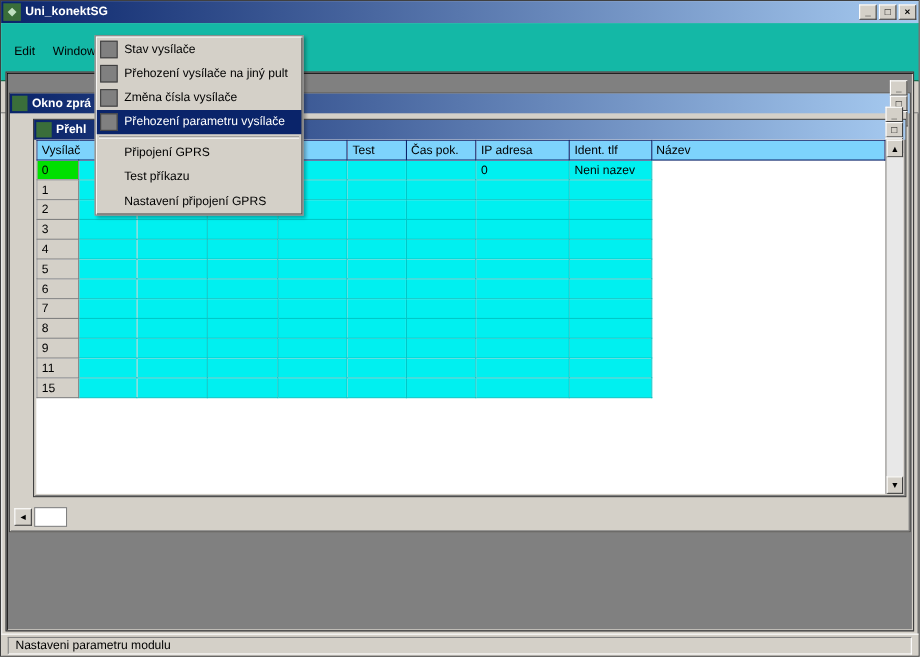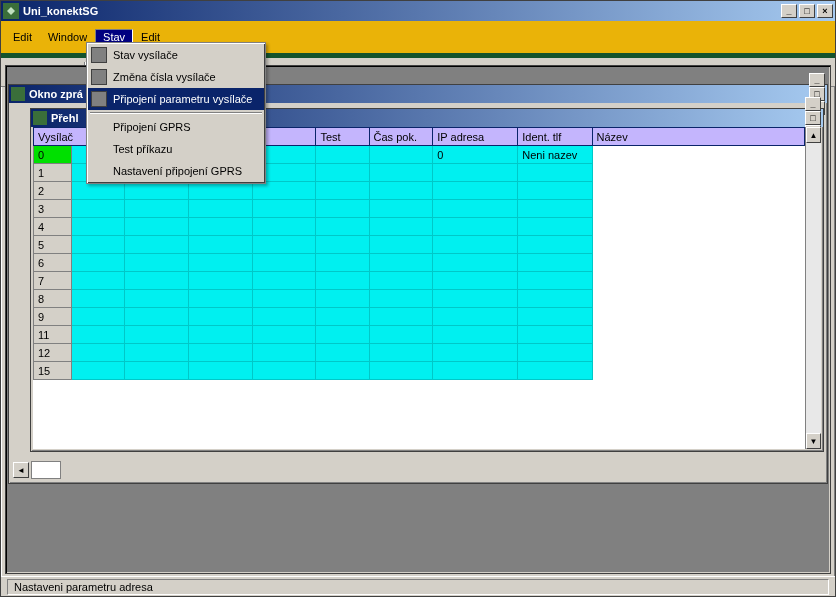--- a/index.html
+++ b/index.html
@@ -50,24 +50,24 @@
     border-right-color: #404040;
     border-bottom-color: #404040;
     display: flex; align-items: center; justify-content: center;
     font-family: Arial;
     font-size: 9px;
     font-weight: bold;
     color: #000;
     cursor: pointer;
   }
   .menubar {
-    background: #eab308;
-    display: flex;
-    padding: 8px 4px;
-    border-bottom: 5px solid #14532d;
+    background: #14b8a6;
+    display: flex;
+    padding: 18px 4px;
+    border-bottom: 1px solid #14532d;
   }
   .menubar .menu-item {
     padding: 2px 8px;
     cursor: pointer;
   }
   .menubar .menu-item.open {
     background: #000080;
     color: #fff;
     border: 1px solid #808080;
     border-right-color: #fff;
@@ -91,21 +91,21 @@
   }
   .tb-sep {
     width: 2px;
     border-left: 1px solid #808080;
     border-right: 1px solid #fff;
     margin: 1px 2px;
   }
   
   .dropdown {
     position: absolute;
-    top: 42px;
+    top: 32px;
     left: 86px;
     background: #d4d0c8;
     border: 1px solid #808080;
     box-shadow: 2px 2px 3px rgba(0,0,0,0.3), inset 1px 1px 0 #fff, inset -1px -1px 0 #404040;
     z-index: 100;
     padding: 1px;
   }
   .dd-item {
     display: flex;
     align-items: center;
@@ -176,21 +176,21 @@
     flex: 1;
     overflow: hidden;
     position: relative;
   }
   table.grid {
     border-collapse: collapse;
     width: 100%;
     table-layout: fixed;
   }
   table.grid th {
-    background: #c4b5fd;
+    background: #7dd3fc;
     color: #000;
     border: 1px solid #0a246a;
     padding: 2px 4px;
     text-align: left;
     font-weight: normal;
     height: 18px;
     overflow: hidden;
     white-space: nowrap;
   }
   table.grid td {
@@ -502,31 +502,20 @@
                   <td></td>
                   <td></td>
                   <td></td>
                   <td></td>
                   <td></td>
                   <td></td>
                   <td></td>
                   <td></td>
                 </tr>
                 <tr>
-                  <td class="rowhead">12</td>
-                  <td></td>
-                  <td></td>
-                  <td></td>
-                  <td></td>
-                  <td></td>
-                  <td></td>
-                  <td></td>
-                  <td></td>
-                </tr>
-                <tr>
                   <td class="rowhead">15</td>
                   <td></td>
                   <td></td>
                   <td></td>
                   <td></td>
                   <td></td>
                   <td></td>
                   <td></td>
                   <td></td>
                 </tr>
@@ -537,37 +526,41 @@
           <div class="sbtn">▲</div>
           <div class="strack"></div>
           <div class="sbtn">▼</div>
         </div>
       </div>
     </div>
 
   </div>
 
   <div class="statusbar">
-    <div class="panel">Nastaveni parametru adresa</div>
+    <div class="panel">Nastaveni parametru modulu</div>
   </div>
 
 </div>
 
 <div class="dropdown" id="dropdown">
     <div class="dd-item">
       <span class="dd-icon"></span>
       <span>Stav vysílače</span>
     </div>
     <div class="dd-item">
       <span class="dd-icon"></span>
+      <span>Přehození vysílače na jiný pult</span>
+    </div>
+    <div class="dd-item">
+      <span class="dd-icon"></span>
       <span>Změna čísla vysílače</span>
     </div>
     <div class="dd-item selected">
       <span class="dd-icon"></span>
-      <span>Připojení parametru vysílače</span>
+      <span>Přehození parametru vysílače</span>
     </div>
     <div class="dd-sep"></div>
     <div class="dd-item novicon">
       <span class="dd-icon"></span>
       <span>Připojení GPRS</span>
     </div>
     <div class="dd-item novicon">
       <span class="dd-icon"></span>
       <span>Test příkazu</span>
     </div>

